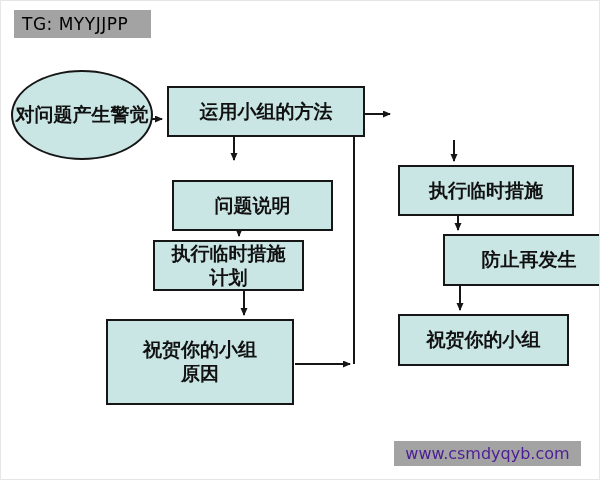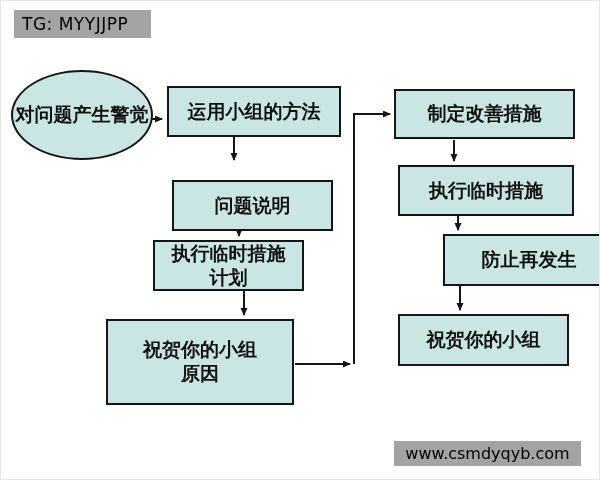--- a/index.html
+++ b/index.html
@@ -27,21 +27,21 @@
     line-height: 28px;
     padding-left: 8px;
     box-sizing: border-box;
     letter-spacing: 0.5px;
   }
   .watermark {
     position: absolute;
     left: 393px; top: 440px;
     width: 187px; height: 25px;
     background: var(--label-bg, #a3a3a3);
-    color: #000000;
+    color: #4c1d95;
     font-size: 16px;
     line-height: 25px;
     text-align: center;
   }
   .node {
     position: absolute;
     background: var(--node-fill, #c9e5e4);
     border: 2px solid var(--line-color, #161616);
     box-sizing: border-box;
     display: flex;
@@ -98,31 +98,30 @@
       <line x1="453" y1="139" x2="453" y2="160" marker-end="url(#arrow)"></line>
 
       <line x1="457" y1="215" x2="457" y2="229" marker-end="url(#arrow)"></line>
 
       <line x1="459" y1="285" x2="459" y2="309" marker-end="url(#arrow)"></line>
     </g>
   </svg>
 
   <div class="node ellipse" style="left:10px; top:69px; width:142px; height:90px;">对问题产生警觉</div>
 
-  <div class="node" style="left:166px; top:85px; width:174px; height:51px;">运用小组的方法</div>
+  <div class="node" style="left:166px; top:85px; width:198px; height:51px;">运用小组的方法</div>
 
   <div class="node" style="left:171px; top:179px; width:161px; height:51px;text-align:right;">问题说明</div>
 
   <div class="node" style="left:152px; top:239px; width:151px; height:51px;">执行临时措施
 计划</div>
 
   <div class="node" style="left:105px; top:318px; width:188px; height:86px;">祝贺你的小组
 原因</div>
 
-  <div class="node" style="left:393px; top:88px; width:181px; height:50px;">制定改善措施</div>
 
   <div class="node" style="left:397px; top:164px; width:176px; height:51px;">执行临时措施</div>
 
   <div class="node" style="left:398px; top:233px; width:172px; height:52px;margin-left:44px;">防止再发生</div>
 
   <div class="node" style="left:397px; top:313px; width:171px; height:52px;">祝贺你的小组</div>
 
   <div class="watermark">www.csmdyqyb.com</div>
 
 </div>

